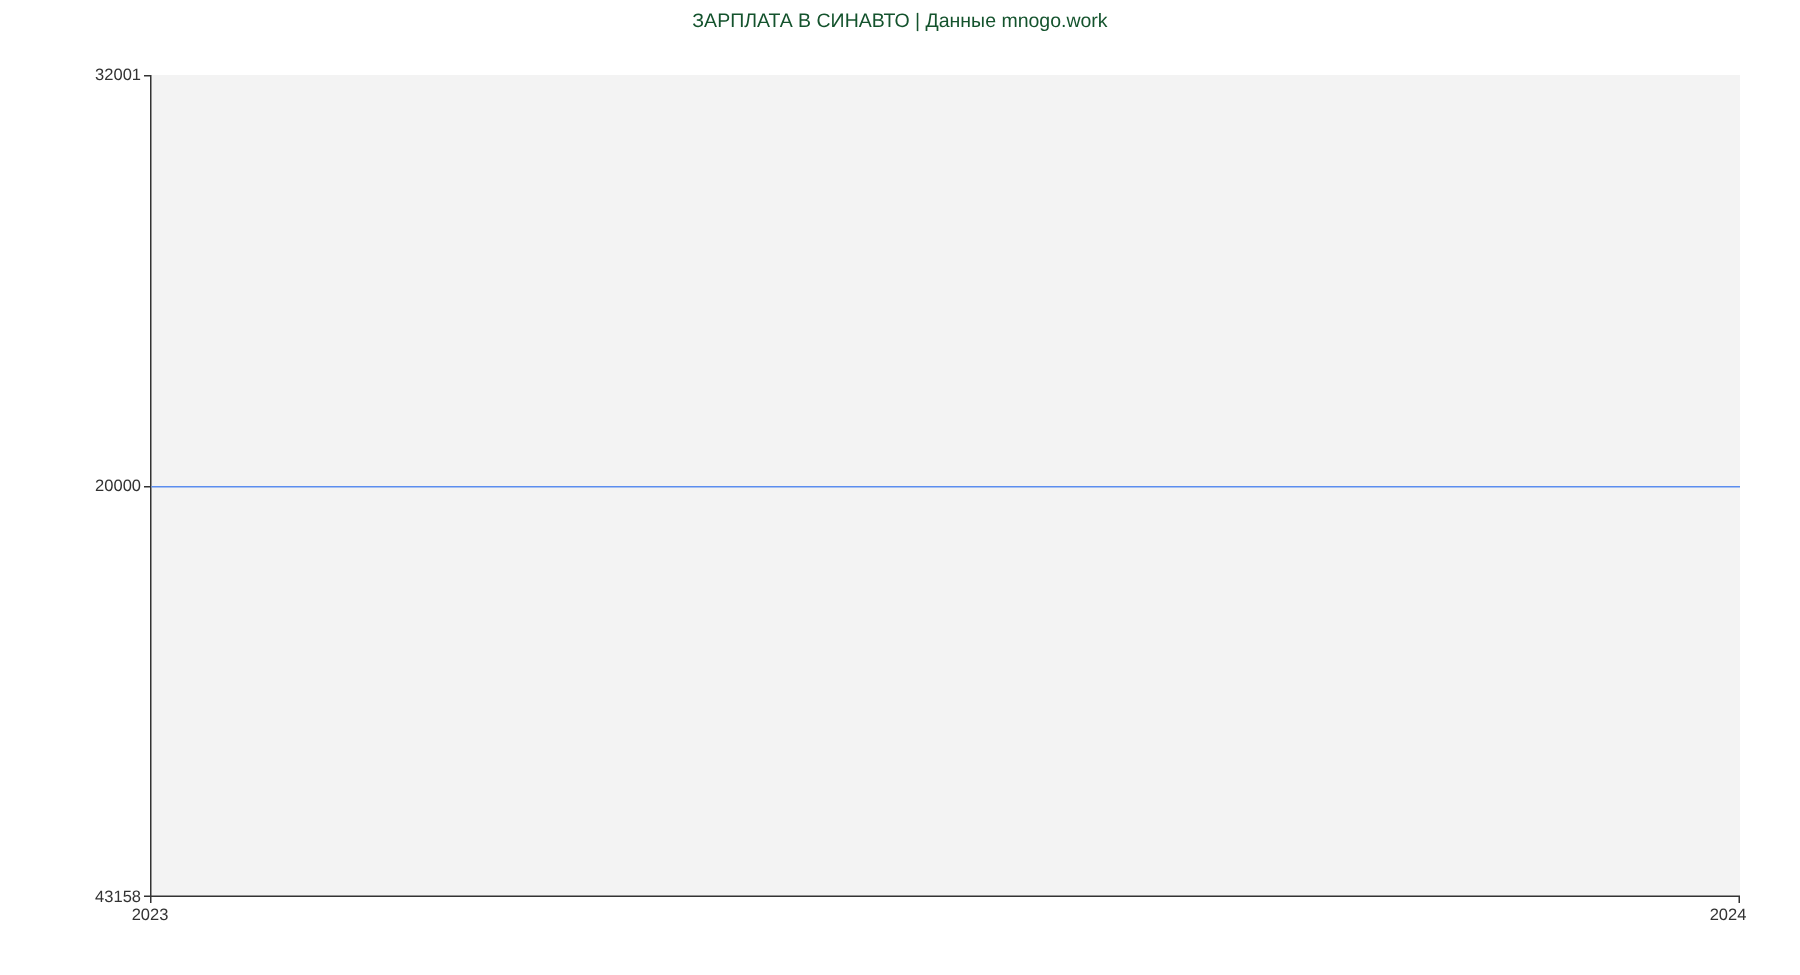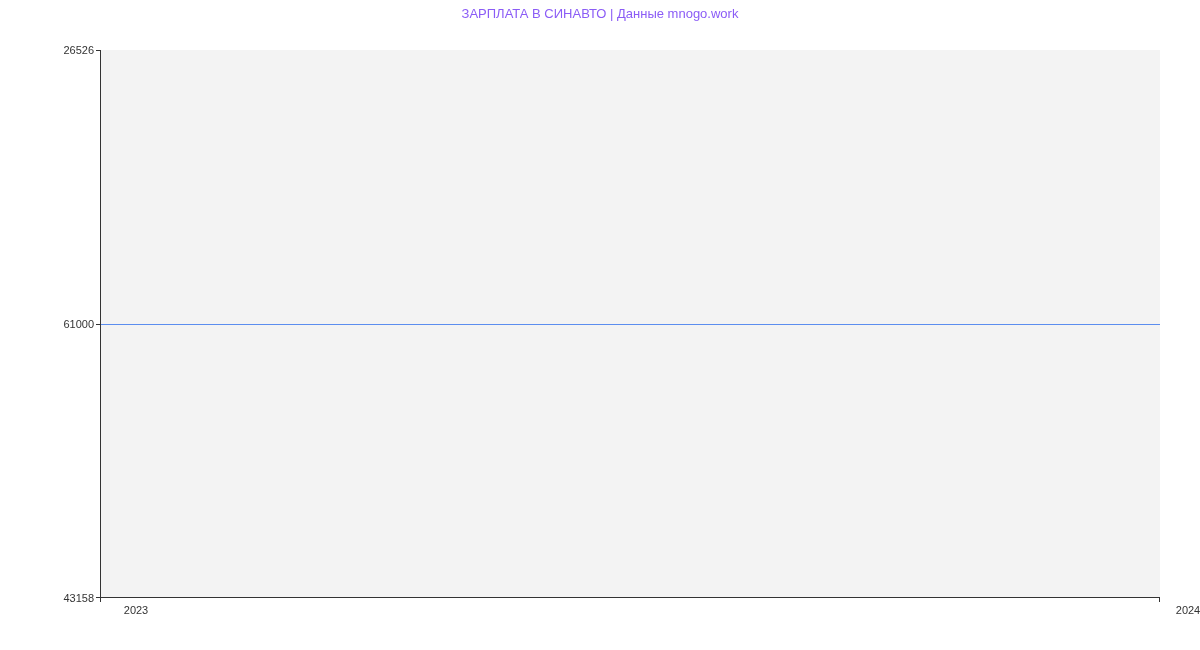--- a/index.html
+++ b/index.html
@@ -11,21 +11,21 @@
       position: relative;
       overflow: hidden;
     }
     .chart-title {
       position: absolute;
       top: 6px;
       left: 0;
       right: 0;
       text-align: center;
       font-size: 13px;
-      color: #8b5cf6;
+      color: #14532d;
       font-weight: 500;
     }
     .plot-area {
       position: absolute;
       left: 100px;
       top: 50px;
       width: 1060px;
       height: 548px;
       background: #f3f3f3;
       border-left: 1px solid #333;
@@ -52,43 +52,42 @@
       width: 4px;
       height: 1px;
       background: #333;
     }
     .x-tick-label {
       position: absolute;
       top: 604px;
       font-size: 11px;
       color: #333;
       transform: translateX(-50%);
-      margin-left: 36px;
     }
     .x-tick-mark {
       position: absolute;
       top: 598px;
       width: 1px;
       height: 4px;
       background: #333;
     }
   </style>
 </head>
 <body>
 
 <div class="chart-title">ЗАРПЛАТА В СИНАВТО | Данные mnogo.work</div>
 
 <div class="plot-area">
   <div class="data-line" style="top:50%;"></div>
 </div>
 
-<div class="y-tick-label" style="top:50px;">26526</div>
+<div class="y-tick-label" style="top:50px;">32001</div>
 <div class="y-tick-mark" style="top:50px;"></div>
 
-<div class="y-tick-label" style="top:324px;">61000</div>
+<div class="y-tick-label" style="top:324px;">20000</div>
 <div class="y-tick-mark" style="top:324px;"></div>
 
 <div class="y-tick-label" style="top:598px;">43158</div>
 <div class="y-tick-mark" style="top:597px;"></div>
 
 <div class="x-tick-label" style="left:100px;">2023</div>
 <div class="x-tick-mark" style="left:100px;"></div>
 
 <div class="x-tick-label" style="left:1152px;">2024</div>
 <div class="x-tick-mark" style="left:1159px;"></div>

